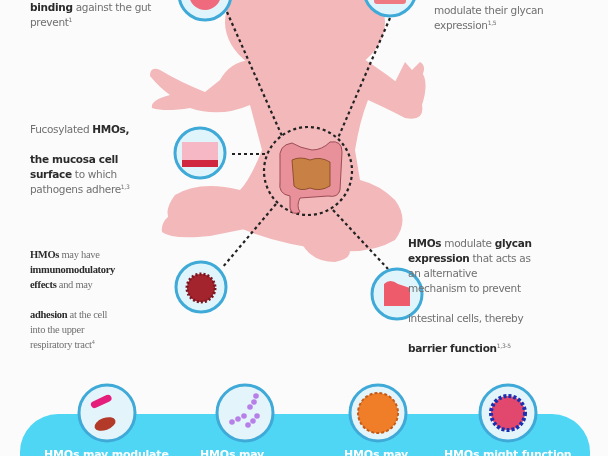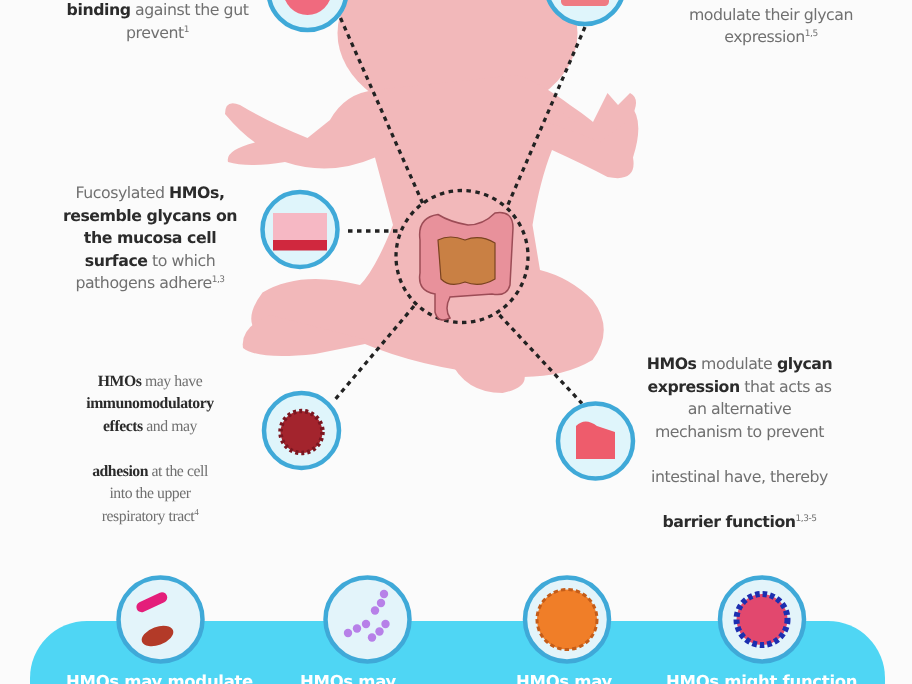--- a/index.html
+++ b/index.html
@@ -6,21 +6,20 @@
   body {
     width: 608px; height: 456px; overflow: hidden; position: relative;
     background: #fbfbfb;
     font-family: "DejaVu Sans", "Liberation Sans", sans-serif;
     color: #6b6b6b;
   }
   .canvas { position: absolute; left: 0; top: 0; width: 608px; height: 456px; }
   .txt {
     position: absolute; font-size: 10.5px; line-height: 15px; letter-spacing: -0.3px;
     color: #707070;
-    text-align: center;
   }
   .txt b { color: #2b2b2b; font-weight: bold; }
   .txt sup { font-size: 6px; vertical-align: 4px; line-height: 0; }
   .bottom-panel {
     position: absolute; left: 20px; top: 414px; width: 570px; height: 80px;
     background: #4fd6f4; border-radius: 38px 38px 0 0;
   }
   .bottom-label {
     position: absolute; top: 448px; font-size: 11px; font-weight: bold; color: #ffffff;
     white-space: nowrap; letter-spacing: -0.2px;
@@ -117,21 +116,21 @@
   <span>prevent</span><sup>1</sup>
 </div>
 
 <div class="txt" style="left:434px; top:3px; width:160px;">
   <span>modulate their glycan</span><br>
   <span>expression</span><sup>1,5</sup>
 </div>
 
 <div class="txt" style="left:30px; top:122px; width:140px;">
   <span>Fucosylated </span><b>HMOs,</b><br>
-  <b>resemble glycans on</b><br>
+  <br>
   <b>the mucosa cell</b><br>
   <b>surface</b><span> to which</span><br>
   <span>pathogens adhere</span><sup>1,3</sup>
 </div>
 
 <div class="txt" style="left:30px; top:247px; width:140px;font-family:Liberation Serif, serif;">
   <b>HMOs</b><span> may have</span><br>
   <b>immunomodulatory</b><br>
   <b>effects</b><span> and may</span><br>
   <br>
@@ -139,21 +138,21 @@
   <span>into the upper</span><br>
   <span>respiratory tract</span><sup>4</sup>
 </div>
 
 <div class="txt" style="left:408px; top:236px; width:170px;">
   <b>HMOs</b><span> modulate </span><b>glycan</b><br>
   <b>expression</b><span> that acts as</span><br>
   <span>an alternative</span><br>
   <span>mechanism to prevent</span><br>
   <br>
-  <span>intestinal have, thereby</span><br>
+  <span>intestinal cells, thereby</span><br>
   <br>
   <b>barrier function</b><sup>1,3-5</sup>
 </div>
 
 <div class="bottom-label" style="left:44px;">HMOs may modulate</div>
 <div class="bottom-label" style="left:200px;">HMOs may</div>
 <div class="bottom-label" style="left:344px;">HMOs may</div>
 <div class="bottom-label" style="left:444px;">HMOs might function</div>
 
 </body></html>

